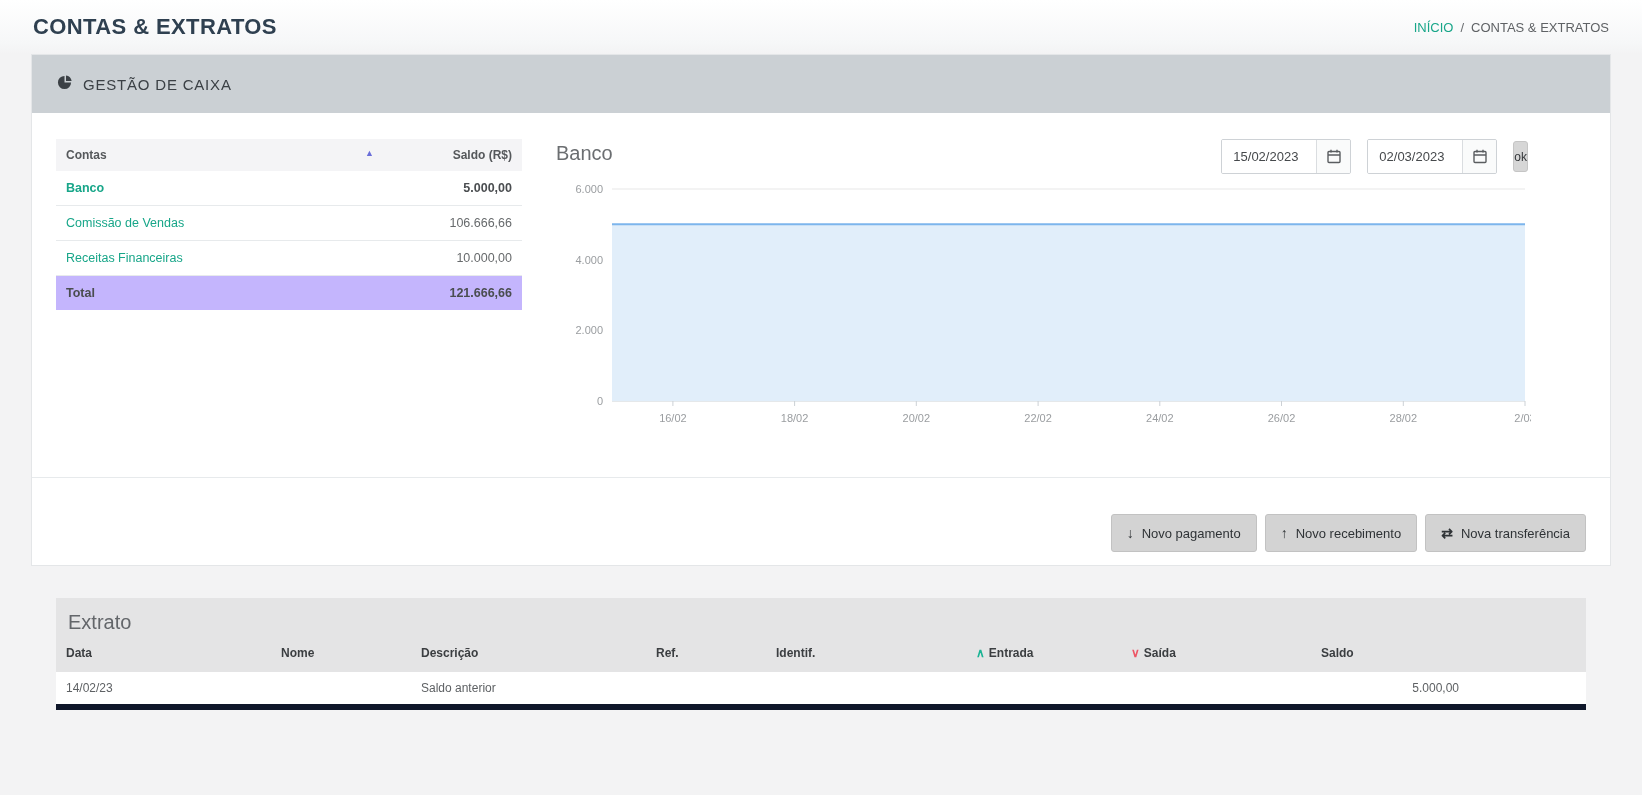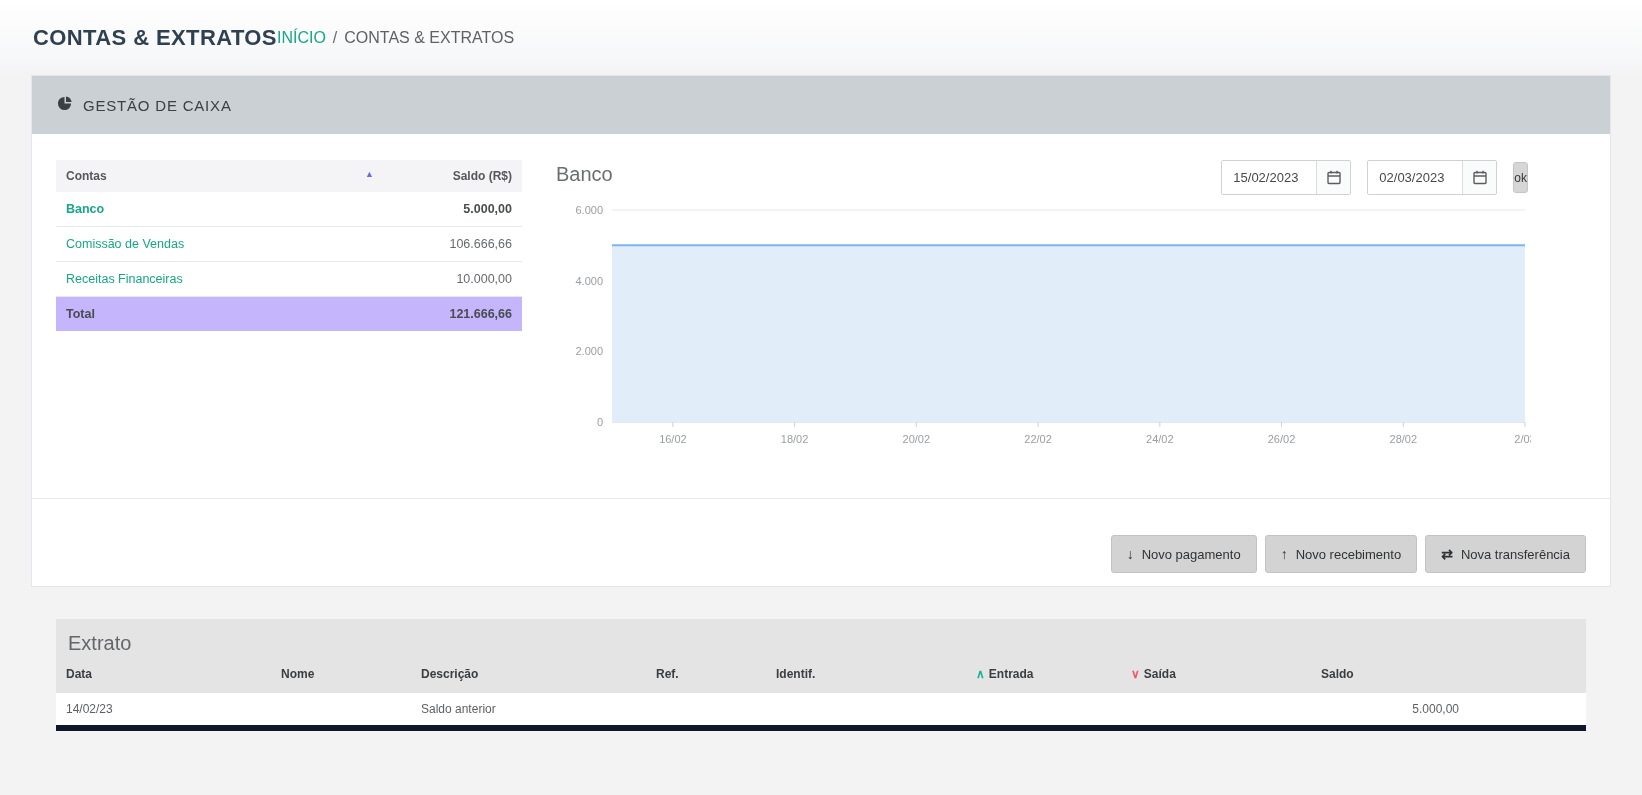--- a/index.html
+++ b/index.html
@@ -6,33 +6,34 @@
   html,body { width: 1642px; height: 795px; }
   body {
     background: #f3f3f4;
     font-family: "Liberation Sans", sans-serif;
     overflow: hidden;
     position: relative;
   }
 
   
   .page-header {
-    height: 75px;
+    height: 54px;
     display: flex;
+    justify-content: space-between;
     align-items: center;
     padding: 0 33px;
     background: linear-gradient(180deg, #ffffff 0%, #f6f7f8 80%, #f3f3f4 100%);
   }
   .page-title {
     font-size: 22px;
     color: #2f4050;
     font-weight: 600;
     letter-spacing: 0.4px;
   }
-  .breadcrumb { font-size: 16px; color: #696c6f; display: flex; align-items: center; gap: 7px; }
+  .breadcrumb { font-size: 13px; color: #696c6f; display: flex; align-items: center; gap: 7px; }
   .breadcrumb a { color: #18a689; text-decoration: none; cursor: pointer; }
   .breadcrumb .current { color: #5f6265; }
 
   
   .panel {
     margin: 0 31px;
     height: 512px;
     background: #ffffff;
     border: 1px solid #e4e6e8;
   }

